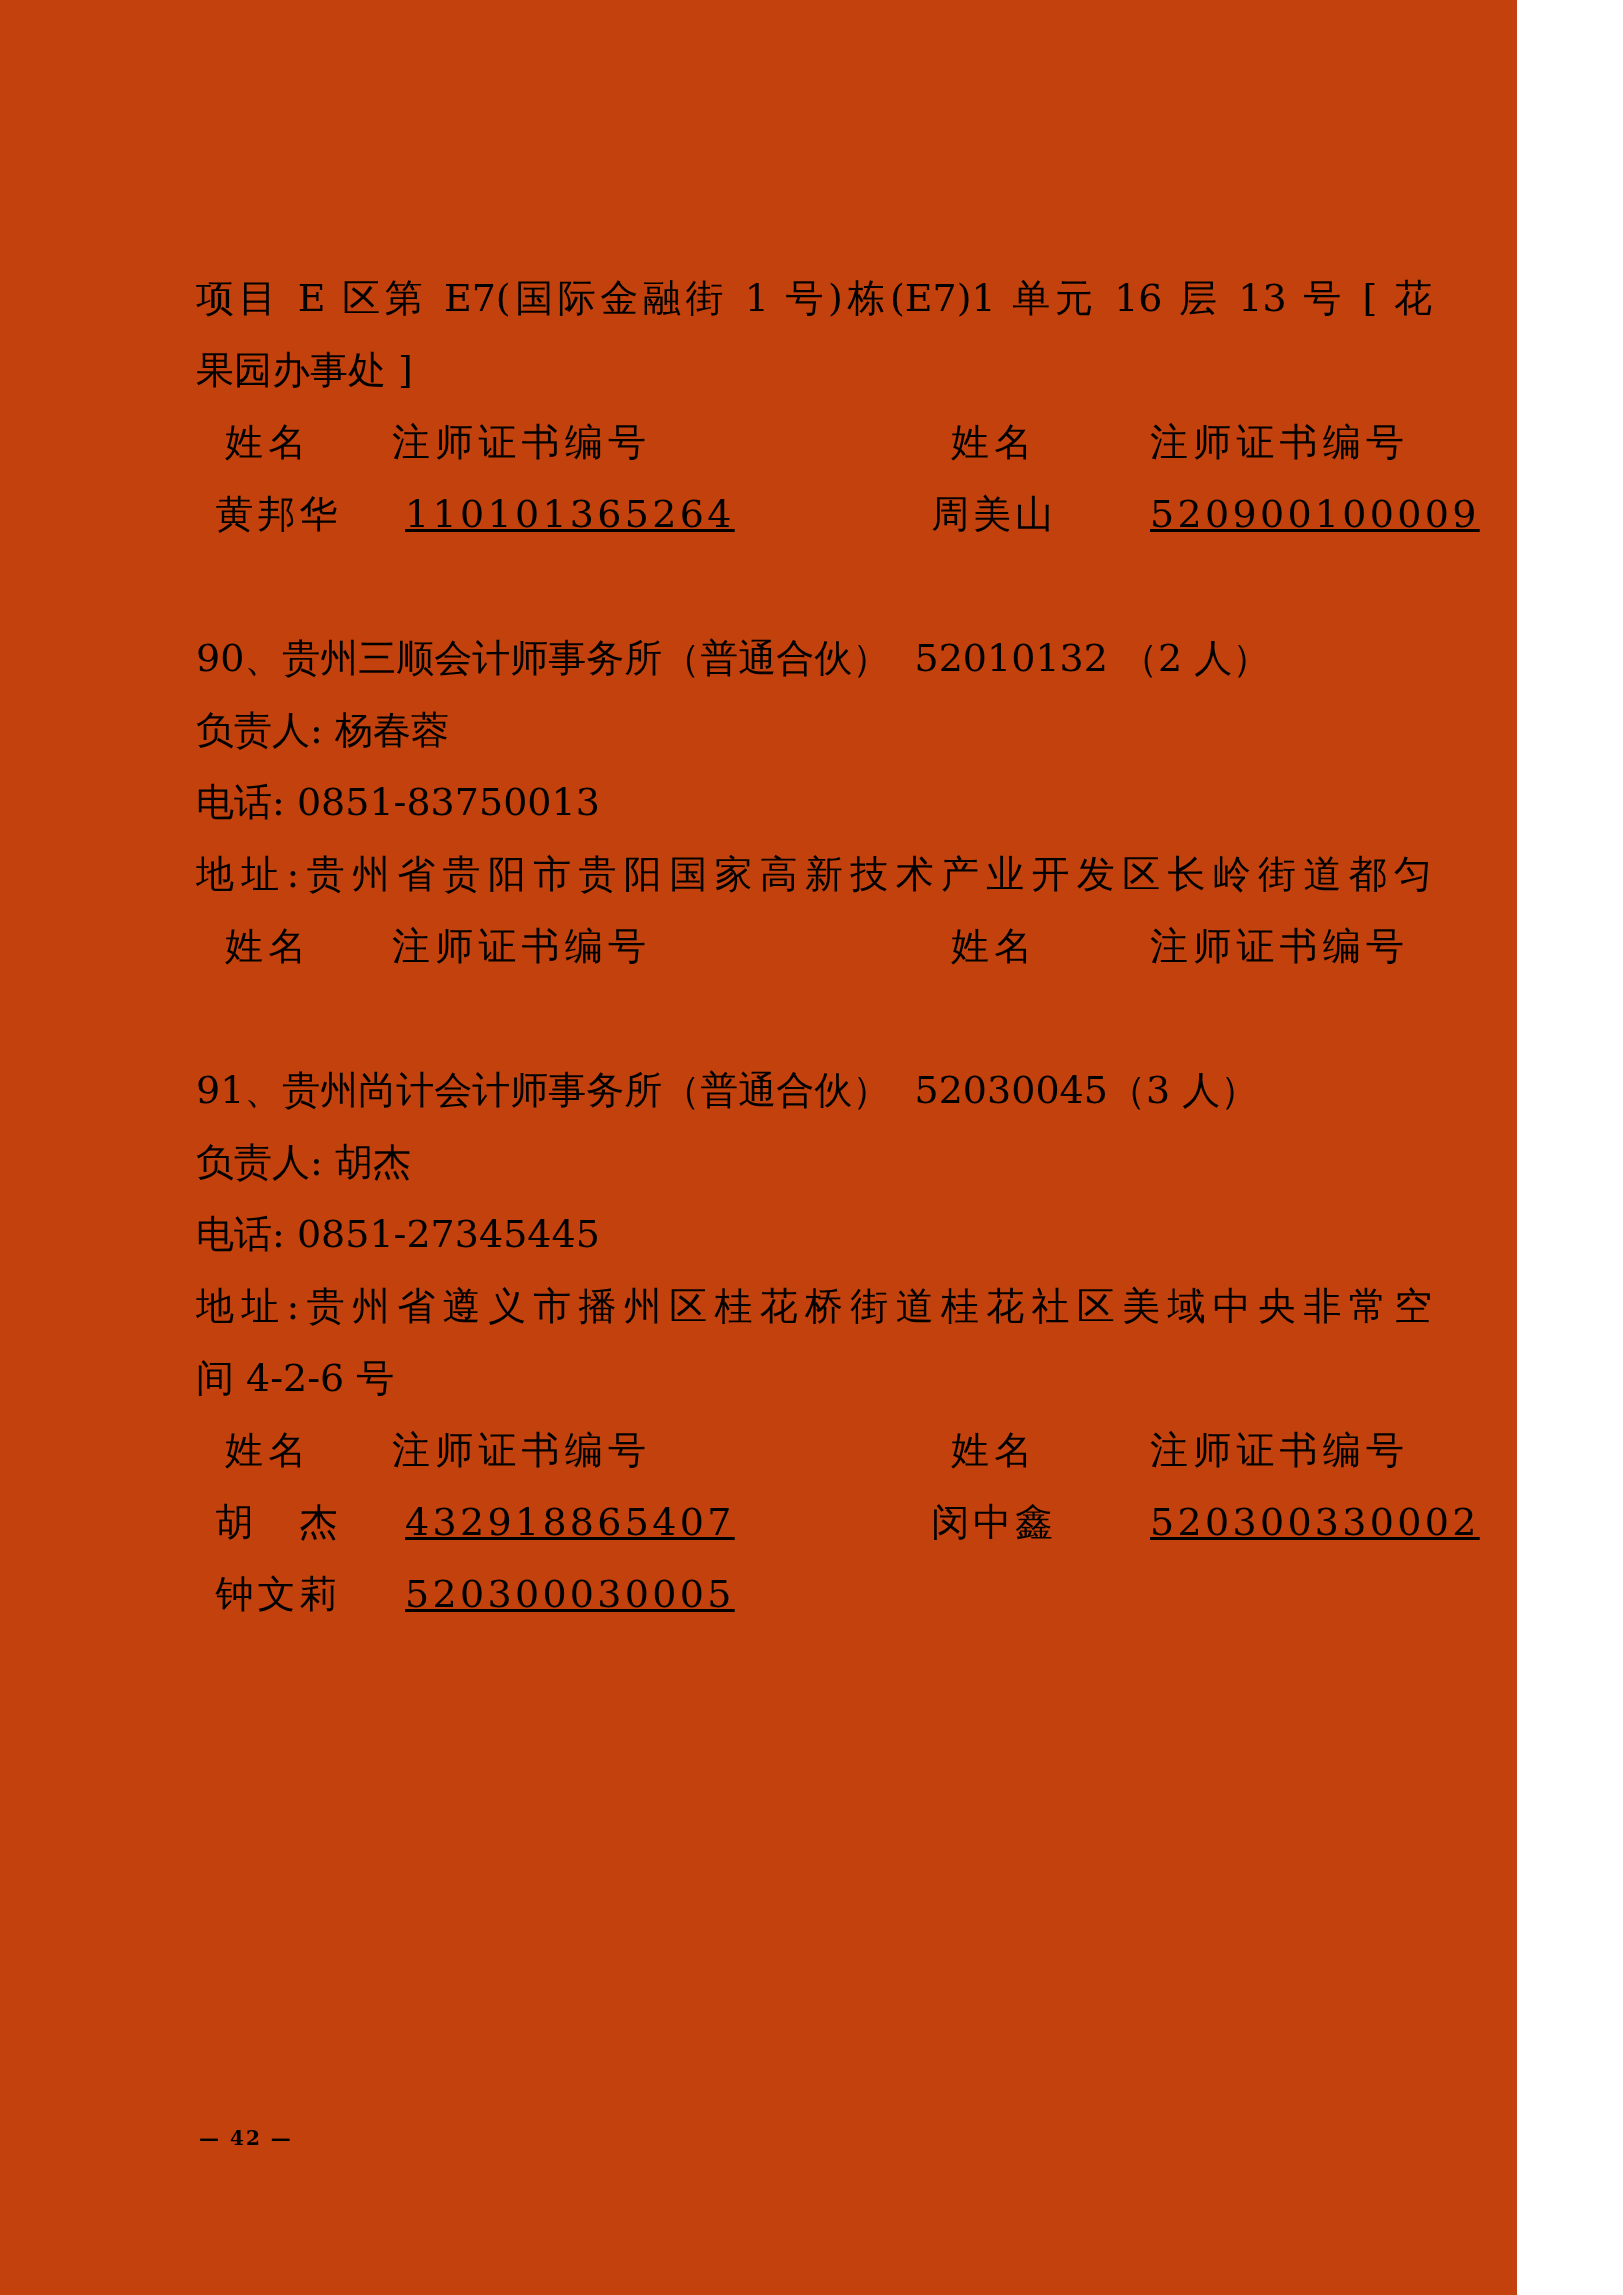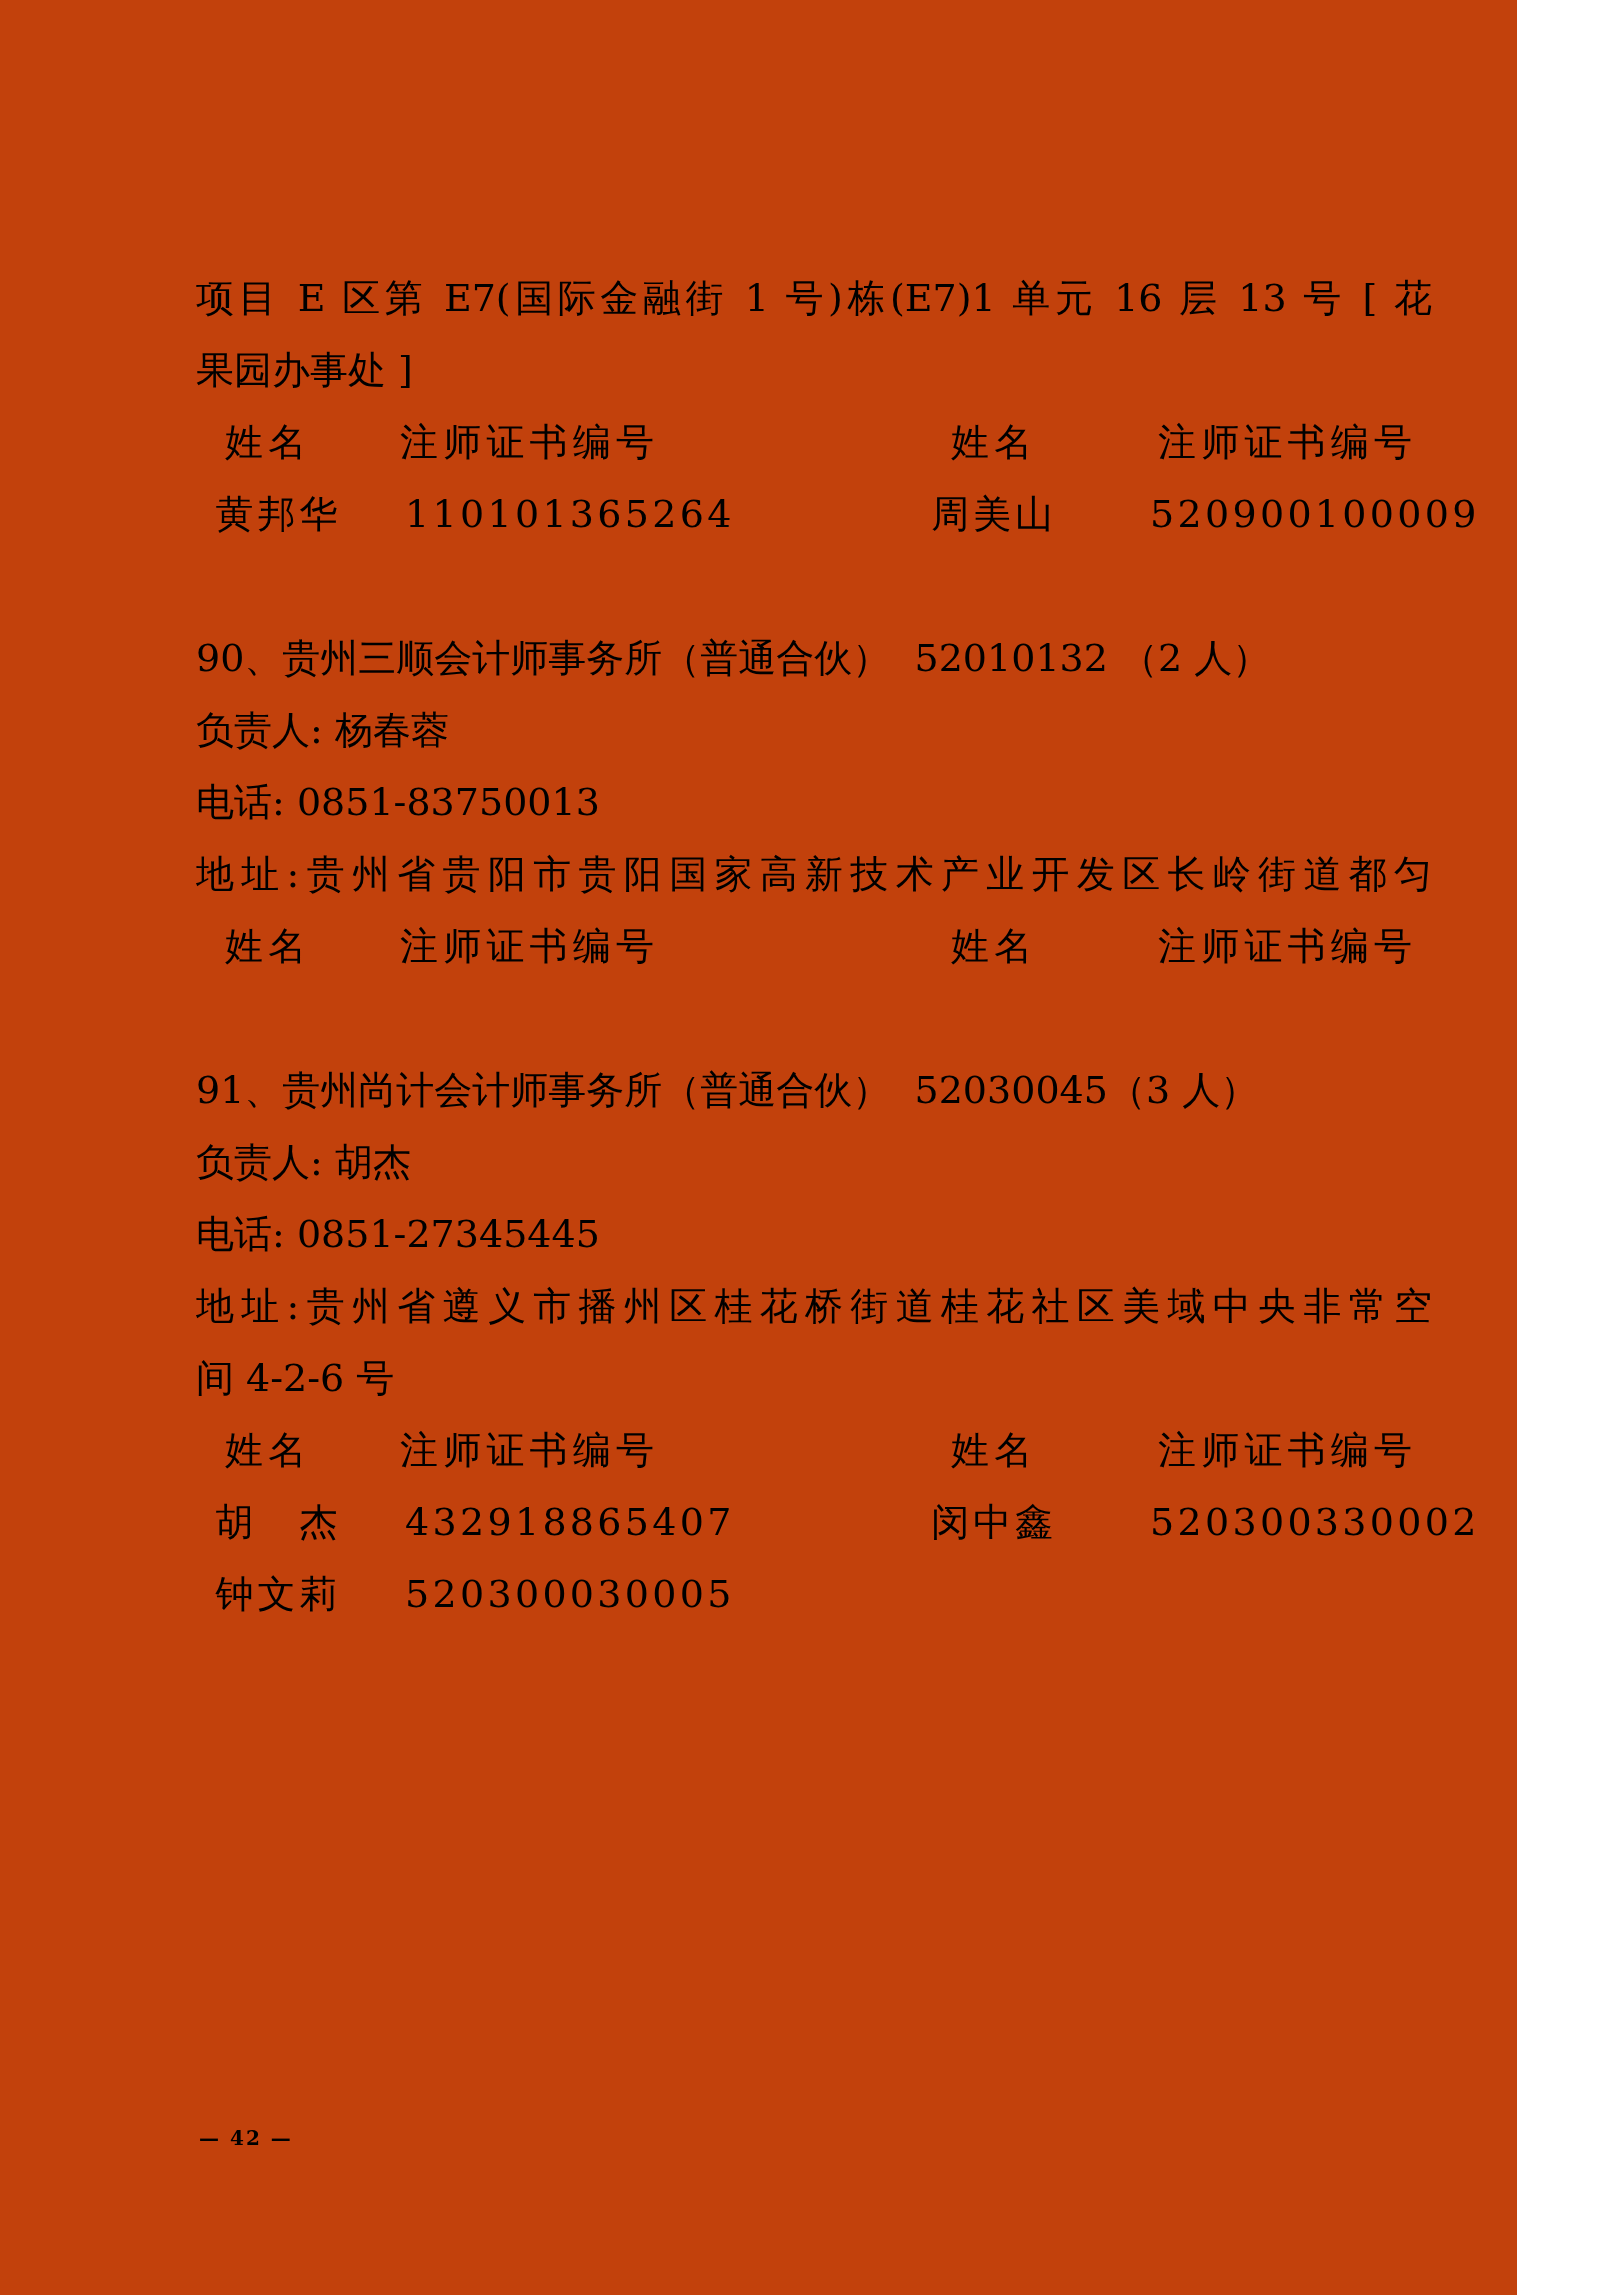--- a/index.html
+++ b/index.html
@@ -27,25 +27,25 @@
   .just {
     white-space: normal;
     text-align: justify;
     text-align-last: justify;
   }
   .row {
     display: grid;
     grid-template-columns: 196px 536px 222px 1fr;
   }
   .name  { padding-left: 19.6px; letter-spacing: 3.9px; }
-  .cert  { padding-left: 13px; letter-spacing: 3.3px; }
+  .cert  { padding-left: 13px; letter-spacing: 3.3px; text-decoration: underline; }
   .name2 { padding-left: 3.3px;  }
   .cert2 { padding-left: 0;    }
   .hname  { padding-left: 29px; letter-spacing: 5.2px; }
-  .hcert  { padding-left: 0;    letter-spacing: 5.2px; margin-left: 8px; }
+  .hcert  { padding-left: 0;    letter-spacing: 5.2px; }
   .hname2 { padding-left: 23px; }
   .hcert2 { padding-left: 0;    }
   .spacer { }
   .footer {
     position: absolute;
     left: 199px;
     top: 2120px;
     font-size: 20px;
     font-weight: bold;
     line-height: 37px;

